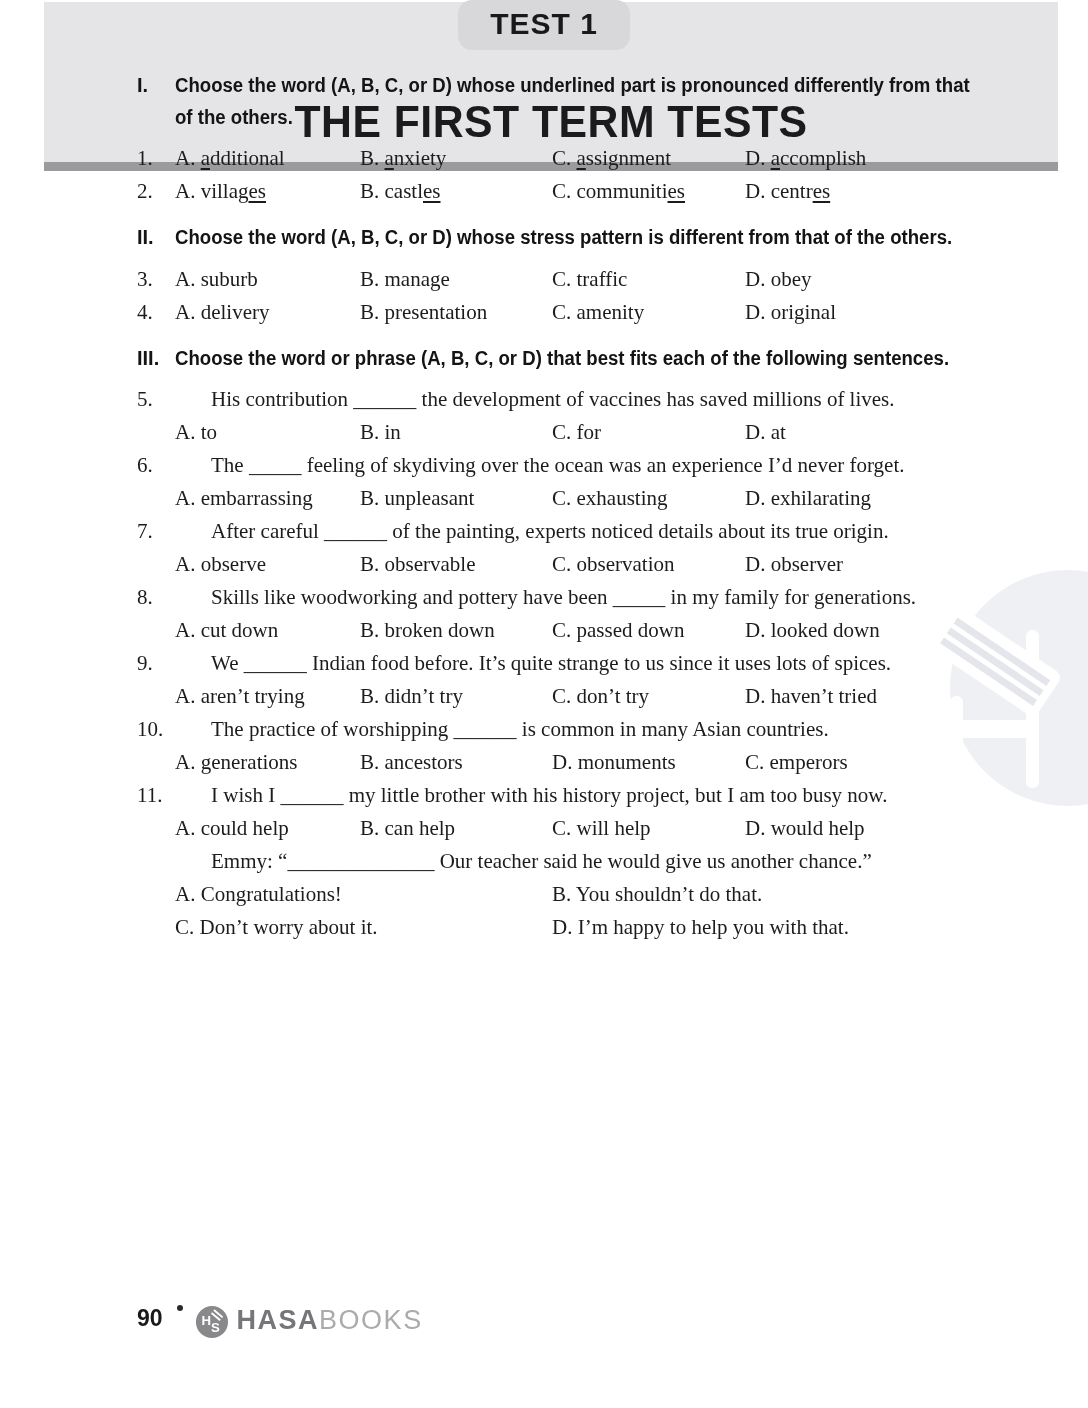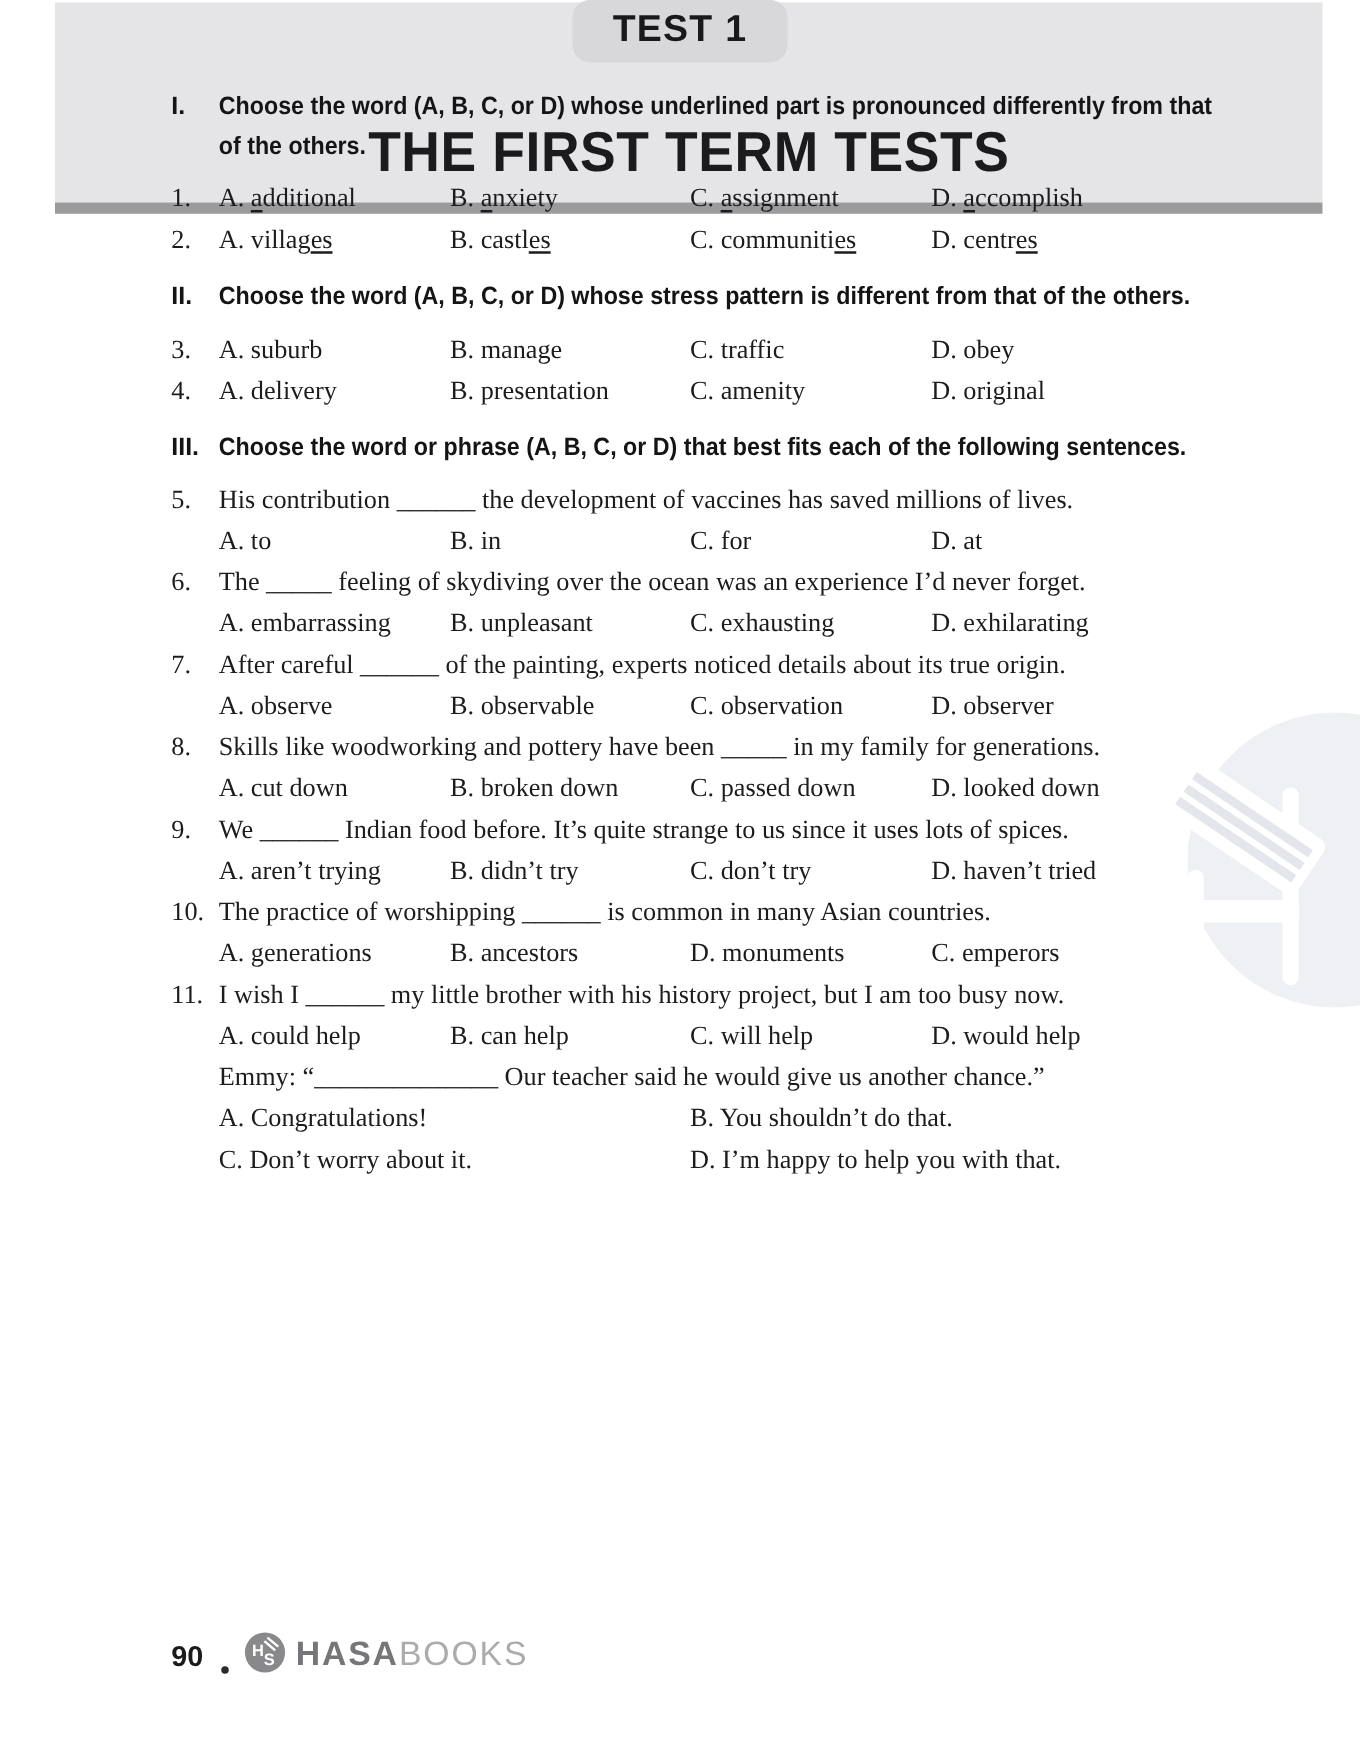--- a/index.html
+++ b/index.html
@@ -37,28 +37,28 @@
     letter-spacing:1px;color:#19191b;
   }
   .sec-head{display:flex;margin:14px 40px 9px 137px;
     font-family:"Liberation Sans", sans-serif;font-weight:bold;font-size:20px;
     color:#141416;line-height:1.58;}
   .sec-num{width:38px;flex:none;}
   .sec-ins{flex:1;}
   .ins-line{white-space:nowrap;transform:scaleX(0.93);transform-origin:left center;}
   .q-row{display:flex;margin-left:137px;line-height:33px;font-size:21px;}
   .q-num{width:38px;flex:none;}
-  .q-text{white-space:nowrap;}
+  .q-text{white-space:nowrap;margin-left:36px;}
   .opt-grid{display:grid;flex:1;}
   .opt-grid.cols4{grid-template-columns:185px 192px 193px auto;}
   .opt-grid.cols2{grid-template-columns:377px auto;}
   .opt{white-space:nowrap;}
   .u{text-decoration:underline;text-underline-offset:3px;text-decoration-thickness:1.5px;}
   
-  .footer{position:absolute;left:137px;top:1305px;display:flex;align-items:flex-end;}
+  .footer{position:absolute;left:137px;top:1305px;display:flex;align-items:flex-start;}
   .page-num{font-family:"Liberation Sans", sans-serif;font-weight:bold;font-size:23px;color:#1a1a1a;}
   .foot-dot{width:6px;height:6px;border-radius:50%;background:#2a2a2c;margin:0 12px 0 14px;}
   .foot-logo{margin-right:8px;display:block;}
   .brand{font-family:"Liberation Sans", sans-serif;font-weight:bold;font-size:27px;letter-spacing:1.5px;}
   .brand-hasa{color:#76767a;}
   .brand-books{color:#ababae;font-weight:normal;}
 </style>
 </head>
 <body>
 

